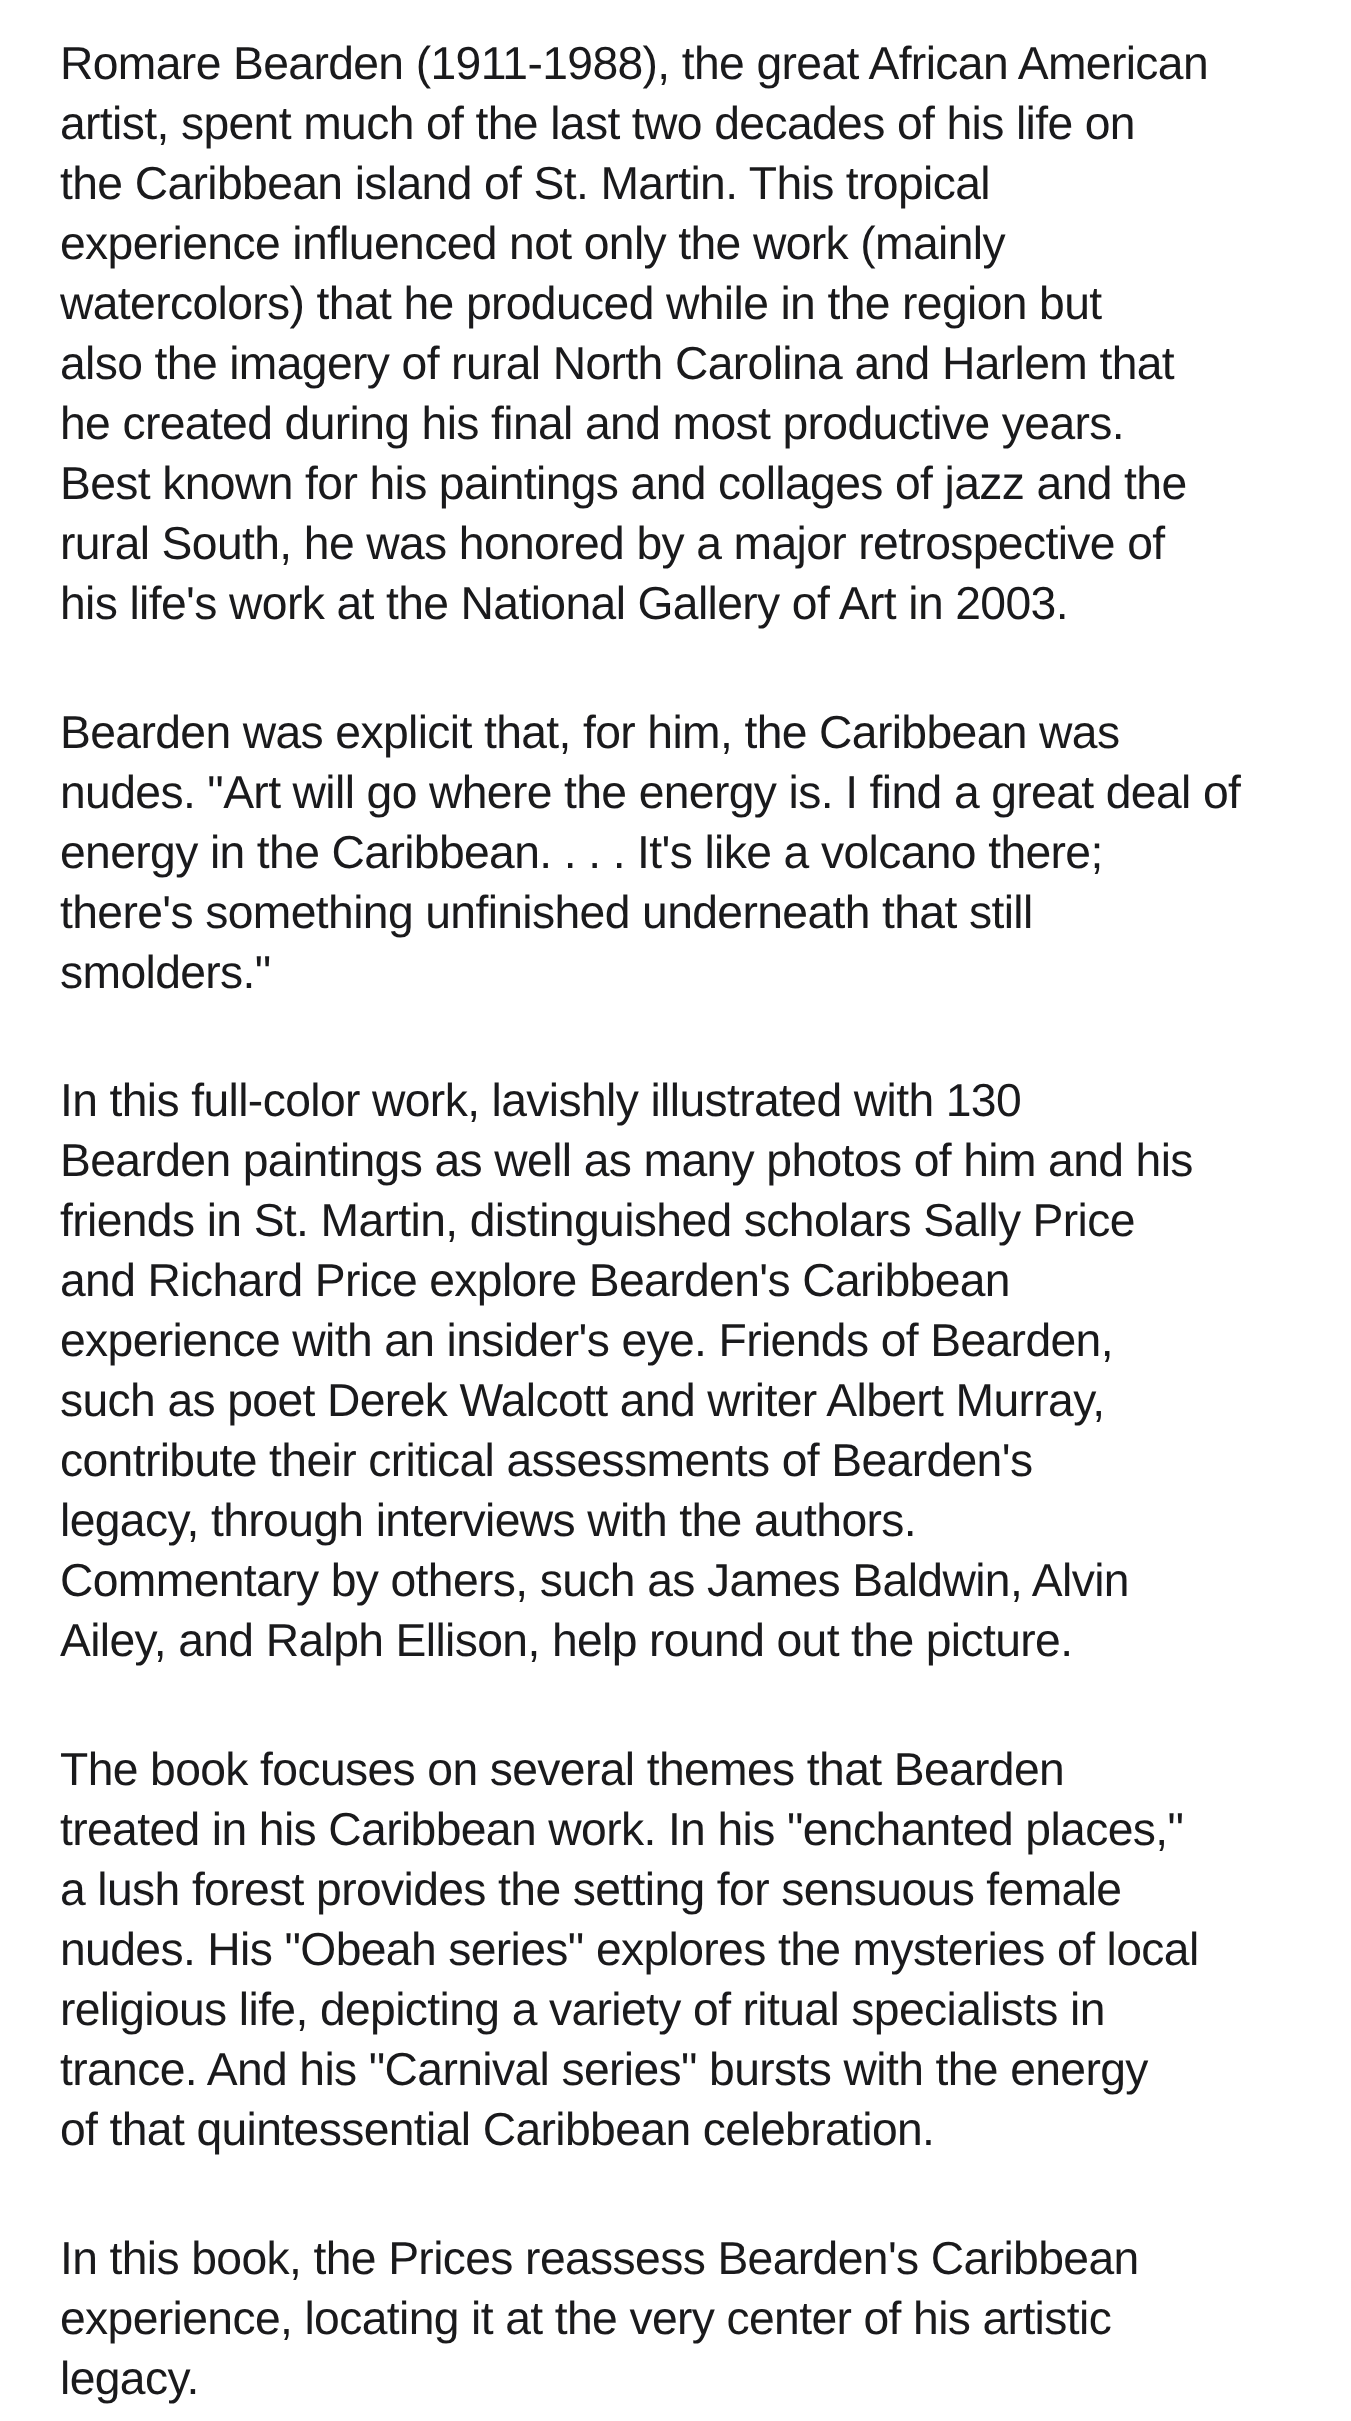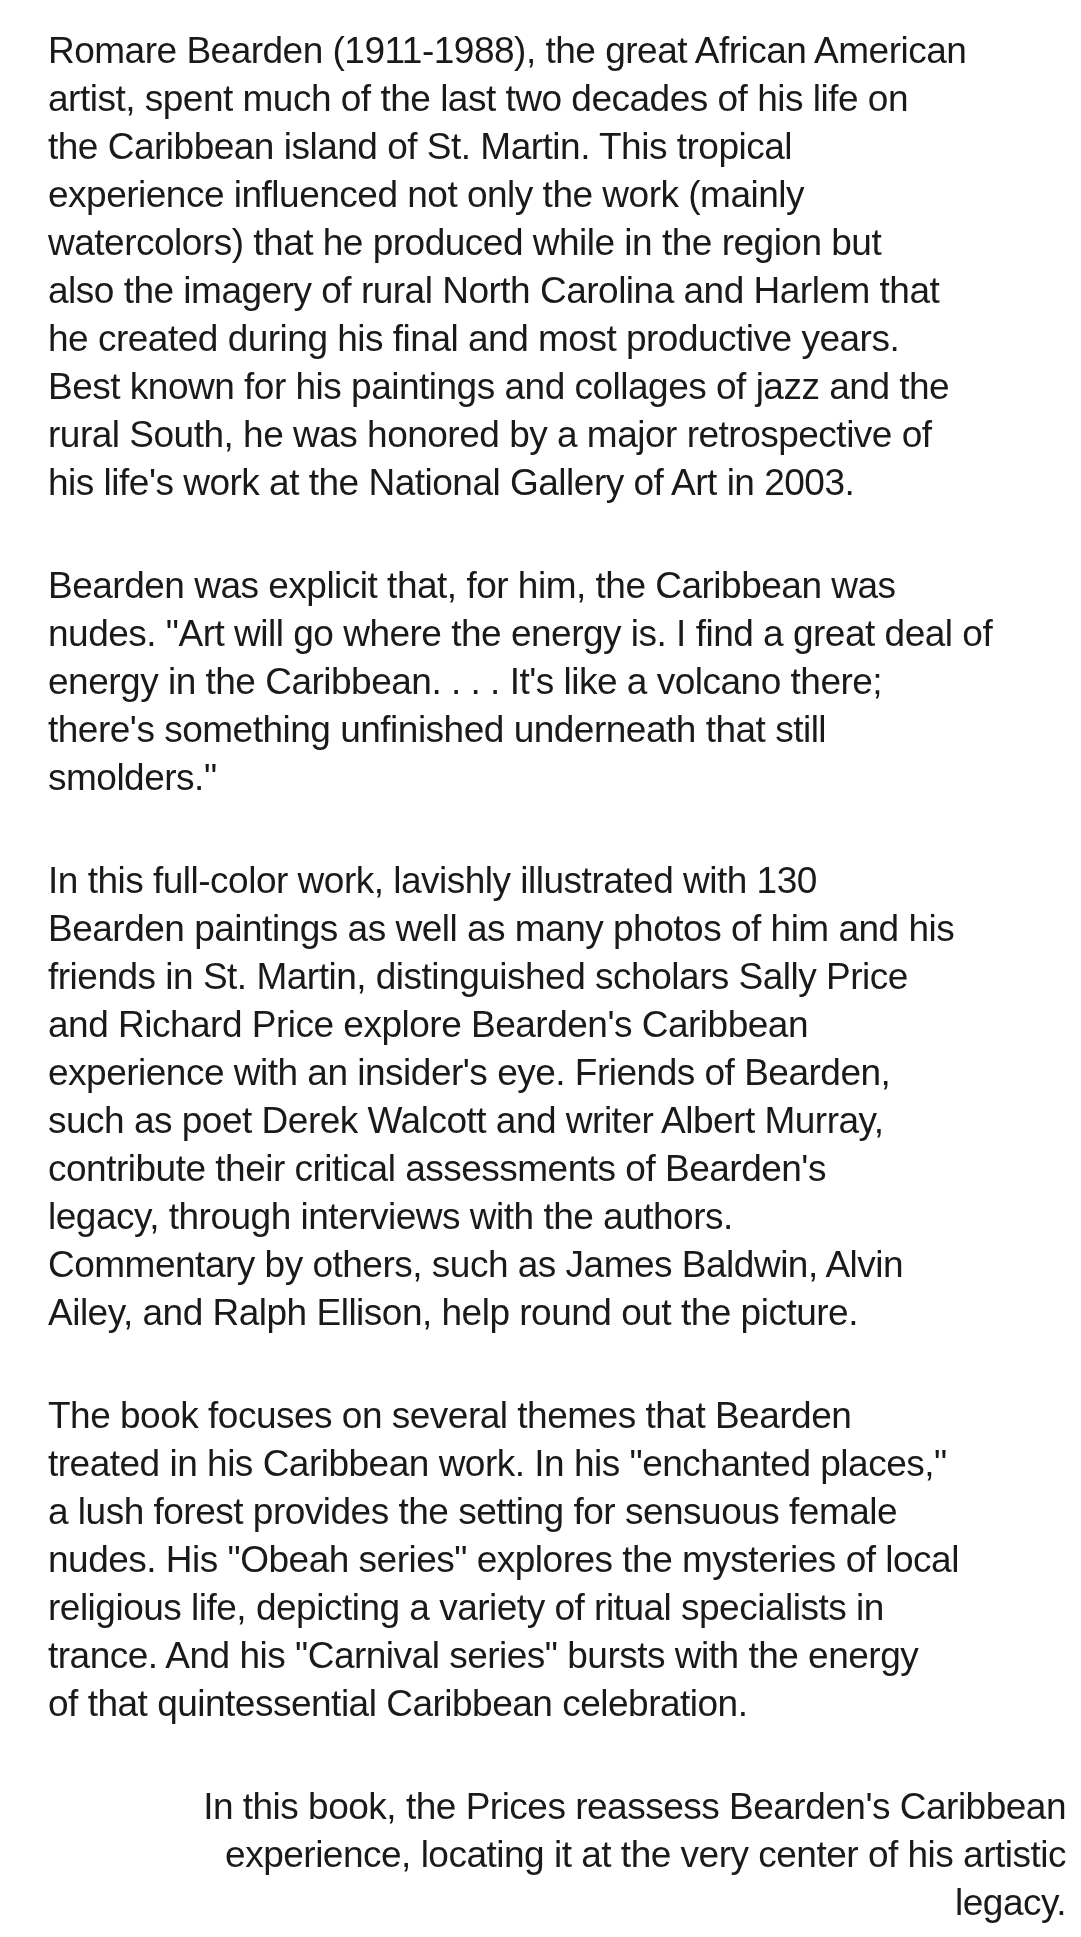--- a/index.html
+++ b/index.html
@@ -25,21 +25,20 @@
     line-height: 48px;
     letter-spacing: -0.5px;
     font-weight: 400;
     color: #1a1a1c;
     margin: 0 0 55px 0;
     white-space: pre-line;
     text-align: left;
   }
   .para:last-child {
     margin-bottom: 0;
-    text-align: right;
   }
 </style>
 </head>
 <body>
 
 <div class="page">
   <p class="para">Romare Bearden (1911-1988), the great African American
 artist, spent much of the last two decades of his life on
 the Caribbean island of St. Martin. This tropical
 experience influenced not only the work (mainly

